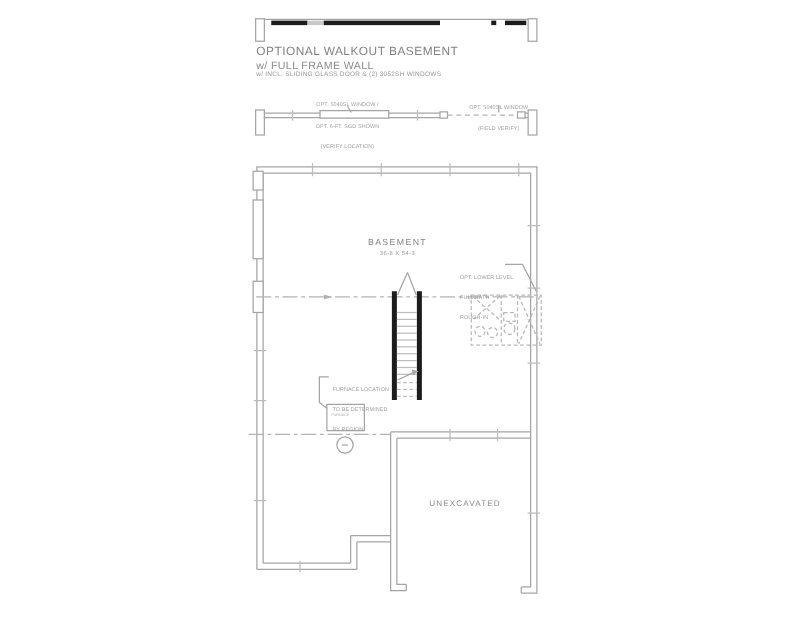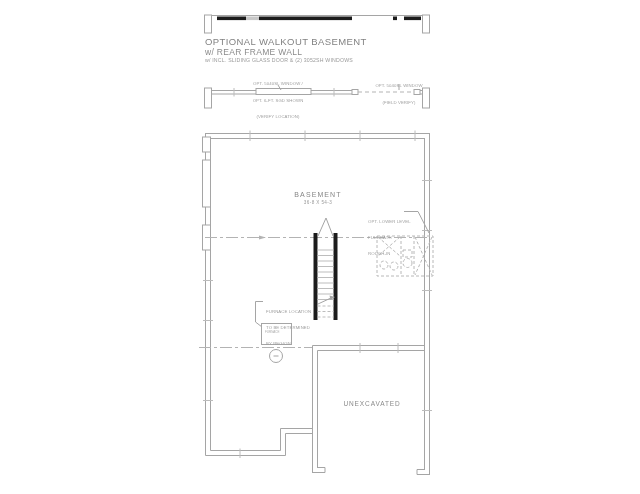--- a/index.html
+++ b/index.html
@@ -167,21 +167,21 @@
     </g>
 
     <g stroke="#a5a5a5" stroke-width="1" fill="none">
       <rect x="261.5" y="323.5" width="30" height="21" fill="#ffffff"></rect>
       <circle cx="276" cy="356" r="6.5"></circle>
       <line x1="273.5" y1="356" x2="278.5" y2="356"></line>
     </g>
   </svg>
 
   <div class="lbl t-main" style="left:205px;top:36px;">OPTIONAL WALKOUT BASEMENT</div>
-  <div class="lbl t-sub" style="left:205px;top:46.5px;">w/ REAR FRAME WALL</div>
+  <div class="lbl t-sub" style="left:205px;top:46.5px;">w/ FULL FRAME WALL</div>
   <div class="lbl t-small" style="left:205px;top:56.5px;">w/ INCL. SLIDING GLASS DOOR &amp; (2) 3052SH WINDOWS</div>
 
   <div class="lbl t-note center" style="left:232px;top:70.5px;width:92px;">
     <div>OPT. 5040SL WINDOW /</div>
     <div>OPT. 6-FT. SGD SHOWN</div>
     <div>(VERIFY LOCATION)</div>
   </div>
 
   <div class="lbl t-note center" style="left:359px;top:72.5px;width:80px;">
     <div>OPT. 5040SL WINDOW</div>

